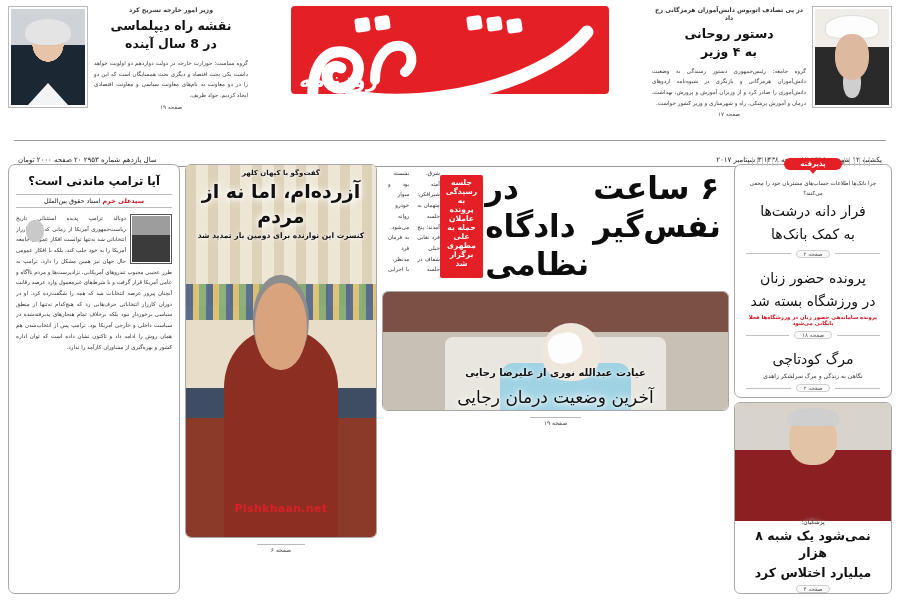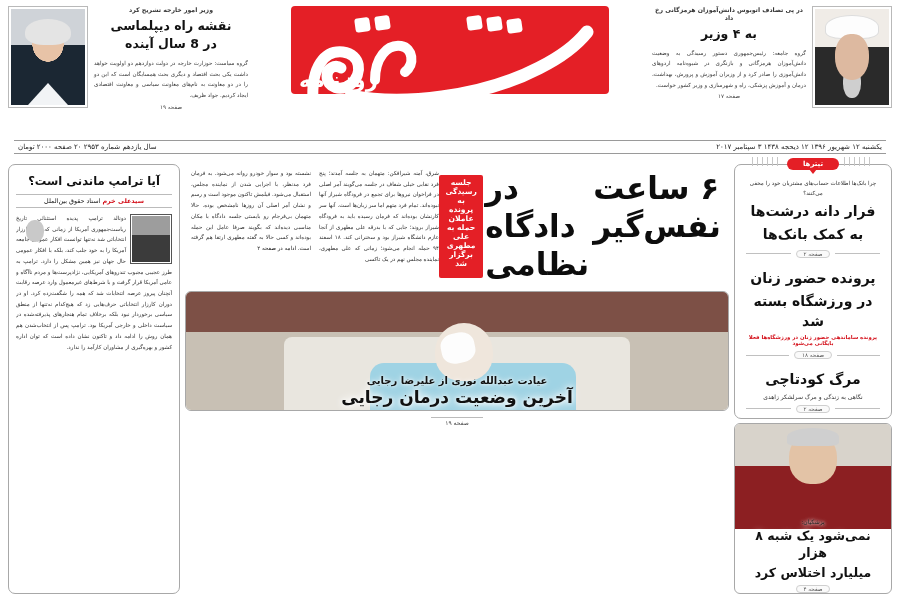--- a/index.html
+++ b/index.html
@@ -44,21 +44,21 @@
 
   
   .logo-wrap{width:330px;position:relative;display:flex;align-items:flex-start;justify-content:center;}
   .logo-box{position:relative;width:318px;height:88px;}
   .logo-red{position:absolute;inset:0;background:#e41f26;border-radius:4px;}
   .logo-svg{position:absolute;inset:0;}
   .logo-rooz{position:absolute;left:8px;bottom:2px;color:#fff;font-size:21px;font-weight:bold;}
 
   .mh-rule{border-top:1px solid #9a9a9a;margin:2px 6px 0 6px;}
   .mh-infoline{display:flex;justify-content:space-between;padding:2px 10px 0 10px;font-size:7px;color:#222;}
-  .mh-infoline span{white-space:nowrap;}
+  .mh-infoline span{white-space:nowrap;margin-top:13px;}
 
   
   .content{position:relative;display:flex;gap:5px;padding:4px 8px 6px 8px;box-sizing:border-box;height:440px;}
   .col-left{width:172px;display:flex;flex-direction:column;}
   .col-mid{flex:1;display:flex;flex-direction:column;gap:4px;}
   .col-right{width:158px;display:flex;flex-direction:column;gap:4px;}
 
   .boxed{border:1px solid #a8a8a8;border-radius:7px;background:#fff;box-sizing:border-box;}
 
   
@@ -116,27 +116,27 @@
 
   
   .hosp-card{position:relative;border:1px solid #a8a8a8;border-radius:6px;overflow:hidden;height:118px;margin-top:4px;}
   .hosp-img{position:absolute;inset:0;background:linear-gradient(#7d5046 0 34%, #c8c0b4 34% 100%);}
   .hosp-img:before{content:"";position:absolute;left:18%;bottom:0;width:64%;height:62%;background:#e9e6df;border-radius:8px 8px 0 0;}
   .hosp-patient{position:absolute;left:46%;top:26%;width:58px;height:58px;background:#efe6dc;border-radius:50% 50% 44% 44%;}
   .hosp-patient:before{content:"";position:absolute;left:6px;top:10px;width:34px;height:30px;background:#fdfdfd;border-radius:40%;transform:rotate(-12deg);}
   .hosp-gown{position:absolute;left:34%;bottom:0;width:38%;height:40%;background:#9fd3e4;border-radius:14px 14px 0 0;}
   .hosp-txt{position:absolute;left:0;right:0;bottom:3px;text-align:center;padding:0 6px;}
   .hc-kicker{font-size:10px;font-weight:bold;color:#111;text-shadow:0 0 3px #fff,0 0 6px #fff;}
-  .hc-head{font-size:17px;font-weight:bold;color:#111;margin-top:1px;text-shadow:0 0 4px #fff,0 0 8px #fff,0 0 12px #fff;}
+  .hc-head{font-size:17px;font-weight:normal;color:#111;margin-top:9px;text-shadow:0 0 4px #fff,0 0 8px #fff,0 0 12px #fff;}
 
   
   .titles-box{padding:0 7px 5px 7px;}
   .tb-item{padding:7px 2px 5px;}
   .tb-kicker{font-size:5.6px;text-align:center;line-height:1.7;color:#333;}
-  .tb-head{font-size:14px;font-weight:bold;text-align:center;line-height:1.45;margin-top:3px;color:#111;}
+  .tb-head{font-size:14px;font-weight:normal;text-align:center;line-height:1.45;margin-top:3px;color:#111;}
   .tb-sub{font-size:5.4px;color:#d4101a;text-align:center;margin-top:3px;font-weight:bold;}
   .tb-sub.dark{color:#333;font-weight:normal;font-size:6px;}
   .sep{display:flex;align-items:center;gap:5px;padding:0 4px;}
   .sep .ln{flex:1;border-top:1px solid #c0c0c0;}
   .sep .pg{font-size:5.6px;color:#555;border:1px solid #cfcfcf;border-radius:8px;padding:0 7px;background:#fafafa;white-space:nowrap;}
 
   .right-photo-card{position:relative;border:1px solid #a8a8a8;border-radius:6px;overflow:hidden;flex:1;min-height:0;}
   .rp-img{position:absolute;left:0;right:0;top:0;height:62%;background:linear-gradient(#d8d3cb 0 40%,#8c1f22 40% 100%);}
   .rp-img:before{content:"";position:absolute;left:50%;top:8%;width:48px;height:52px;transform:translateX(-50%);
     background:#e3c3a6;border-radius:48% 48% 44% 44%;}
@@ -155,20 +155,21 @@
 
   <div class="masthead">
     <div class="mh-grid">
 
       <div class="mh-side">
         <div class="mh-photo portrait-rouhani">
             <div class="inner"></div>
           </div>
         <div class="mh-text">
           <div class="mh-kicker">در پی تصادف اتوبوس دانش‌آموزان هرمزگانی رخ داد</div>
+          <div class="mh-head">دستور روحانی</div>
           <div class="mh-head">به ۴ وزیر</div>
           <div class="mh-body">گروه جامعه: رئیس‌جمهوری دستور رسیدگی به وضعیت دانش‌آموزان هرمزگانی و بازنگری در شیوه‌نامه اردوهای دانش‌آموزی را صادر کرد و از وزیران آموزش و پرورش، بهداشت، درمان و آموزش پزشکی، راه و شهرسازی و وزیر کشور خواست.</div>
           <div class="mh-page">صفحه ۱۷</div>
         </div>
       </div>
 
       <div class="logo-wrap">
         <div class="logo-box">
           <div class="logo-red"></div>
           <svg class="logo-svg" viewBox="0 0 318 118">
@@ -210,21 +211,21 @@
   <div class="content">
 
     <div class="col-right">
 
       <div class="boxed titles-box" style="flex:0 0 auto;">
         <div class="pill-holder">
           <div class="combs">
               <div class="comb"></div>
               <div class="comb"></div>
             </div>
-          <div class="pill">تیترها</div>
+          <div class="pill">پذیرفته</div>
         </div>
 
         <div class="tb-item">
           <div class="tb-kicker">چرا بانک‌ها اطلاعات حساب‌های مشتریان خود را مخفی می‌کنند؟</div>
           <div class="tb-head">فرار دانه درشت‌ها</div>
           <div class="tb-head">به کمک بانک‌ها</div>
         </div>
         <div class="sep">
           <div class="ln"></div>
           <div class="pg">صفحه ۲</div>
@@ -284,20 +285,35 @@
           <div class="hosp-patient"></div>
         </div>
         <div class="hosp-txt">
           <div class="hc-kicker">عیادت عبدالله نوری از علیرضا رجایی</div>
           <div class="hc-head">آخرین وضعیت درمان رجایی</div>
         </div>
       </div>
       <div class="pagefoot"><span class="cap">صفحه ۱۹</span></div>
     </div>
 
+    <div class="col-mid" style="max-width:235px;">
+      <div class="photo-card">
+        <div class="photo-kalhor">
+          <div class="tile-band"></div>
+          <div class="figure-kalhor"></div>
+        </div>
+        <div class="photo-txt">
+          <div class="pc-kicker">گفت‌وگو با کیهان کلهر</div>
+          <div class="pc-head">آزرده‌ام، اما نه از مردم</div>
+          <div class="pc-sub">کنسرت این نوازنده برای دومین بار تمدید شد</div>
+        </div>
+        <div class="watermark">Pishkhaan.net</div>
+      </div>
+      <div class="pagefoot"><span class="cap">صفحه ۶</span></div>
+    </div>
 
     <div class="col-left">
       <div class="boxed editorial">
         <div class="ed-title">آیا ترامپ ماندنی است؟</div>
         <div class="ed-byline">
           <b>سیدعلی خرم</b>
           <span>استاد حقوق بین‌الملل</span>
         </div>
         <div class="ed-body">
           <span class="ed-portrait">

